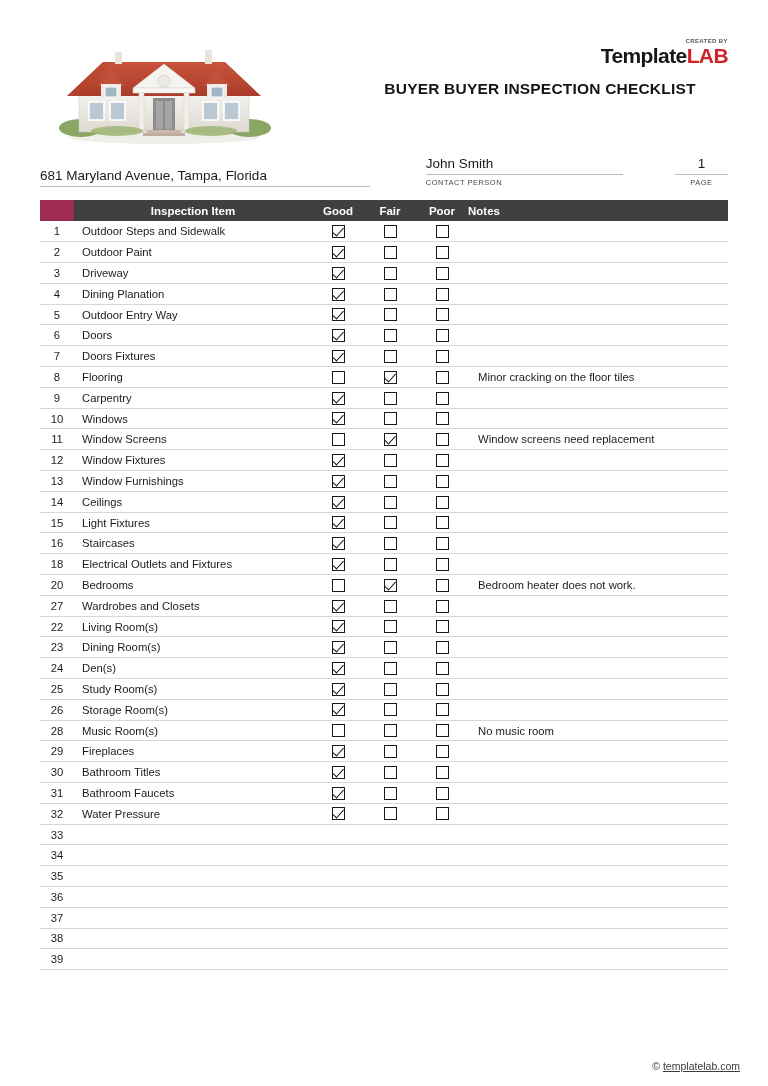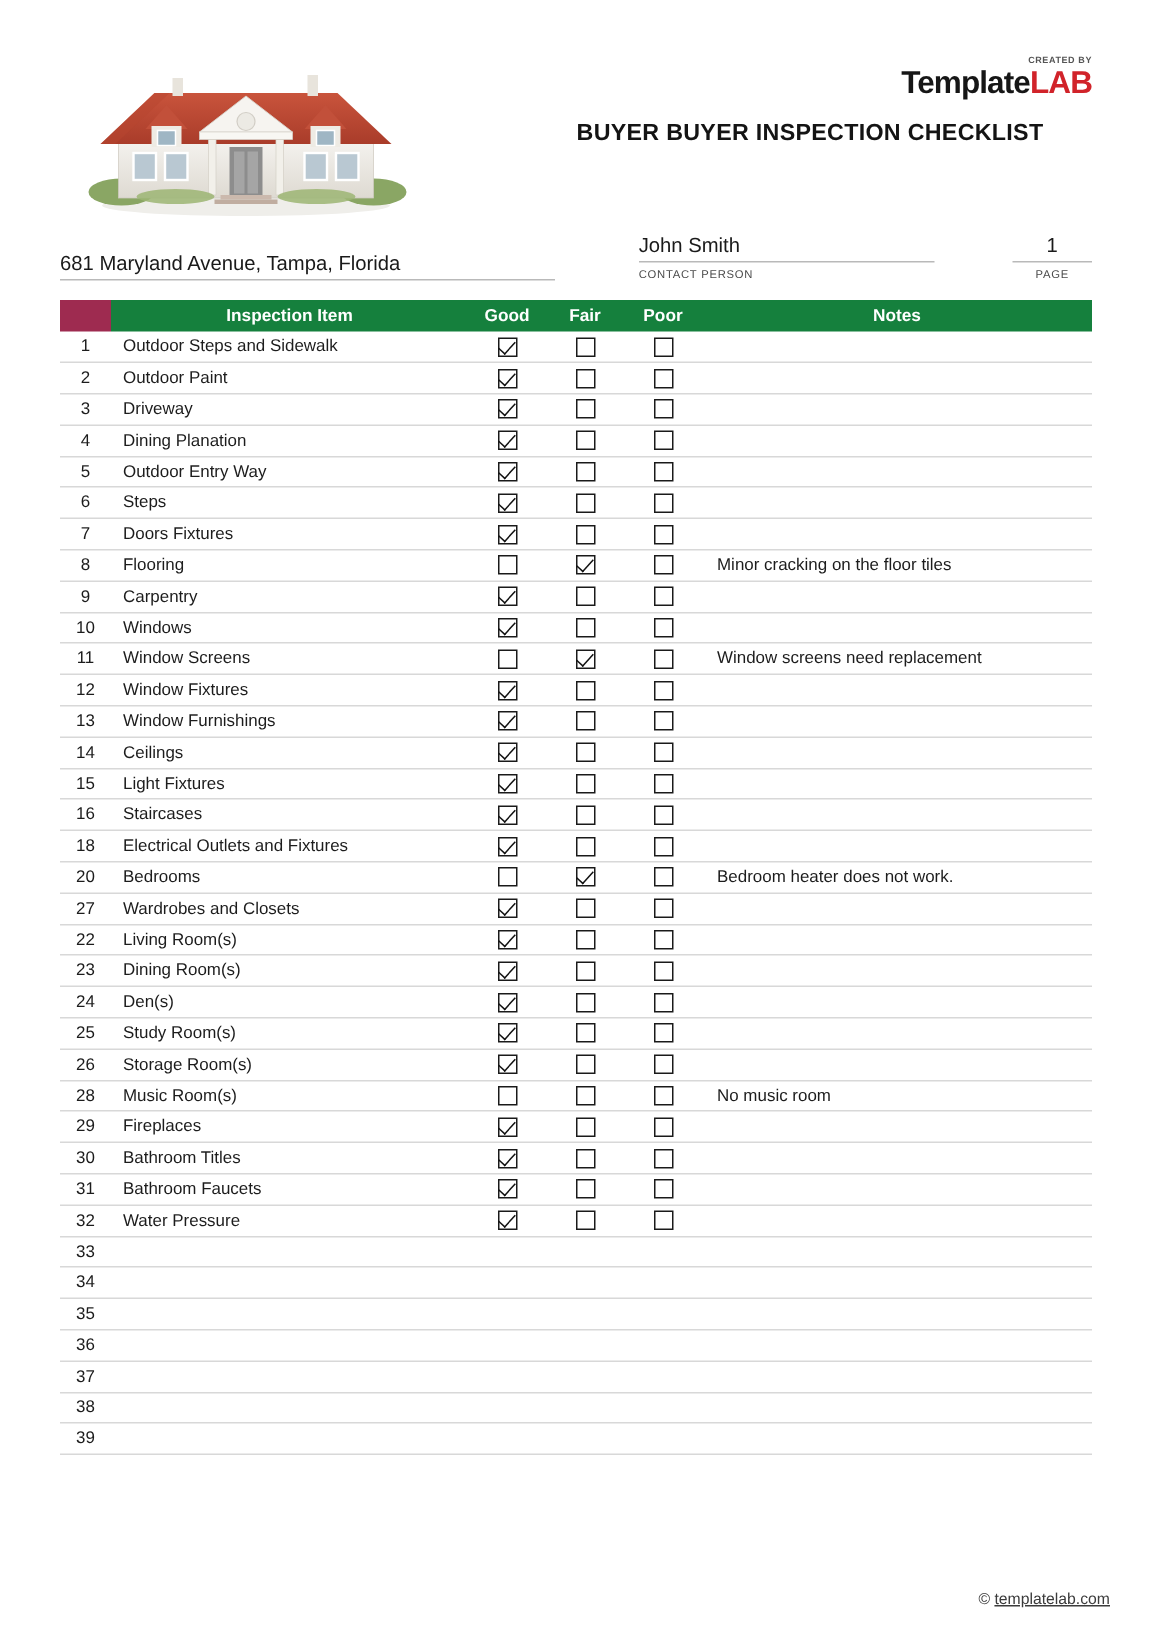--- a/index.html
+++ b/index.html
@@ -104,21 +104,21 @@
   .meta-page .meta-label { text-align: center; }
 
   
   .tbl {
     width: 688px;
     margin-top: 13px;
     border-collapse: collapse;
     table-layout: fixed;
   }
   .tbl th {
-    background: #15803d;
+    background: #404040;
     color: #ffffff;
     font-size: 11.5px;
     font-weight: bold;
     height: 21px;
     padding: 0;
     vertical-align: middle;
   }
   .tbl td {
     border-bottom: 1px solid #d8d8d8;
     height: 20.8px;
@@ -127,21 +127,21 @@
     color: #1c1c1c;
     vertical-align: middle;
   }
   .c-num   { width: 34px;  text-align: center; }
   .c-item  { width: 238px; padding-left: 8px !important; }
   .c-good, .c-fair, .c-poor { width: 52px; text-align: center; }
   .c-notes { width: 260px; padding-left: 10px !important; }
 
   th.c-num   { background: #9e2b50; }
   th.c-item  { text-align: center; padding-left: 0 !important; }
-  th.c-notes { text-align: center; padding-left: 0 !important; }
+  th.c-notes { text-align: left; padding-left: 0 !important; }
 
   .tbl tr.empty td { height: 20.8px; }
 
   
   .cbox {
     display: inline-block;
     width: 13px;
     height: 13px;
     border: 1.6px solid #1a1a1a;
     position: relative;
@@ -303,21 +303,21 @@
         <tr>
           <td class="c-num">5</td>
           <td class="c-item">Outdoor Entry Way</td>
           <td class="c-good"><span class="cbox on"></span></td>
           <td class="c-fair"><span class="cbox"></span></td>
           <td class="c-poor"><span class="cbox"></span></td>
           <td class="c-notes"></td>
         </tr>
         <tr>
           <td class="c-num">6</td>
-          <td class="c-item">Steps</td>
+          <td class="c-item">Doors</td>
           <td class="c-good"><span class="cbox on"></span></td>
           <td class="c-fair"><span class="cbox"></span></td>
           <td class="c-poor"><span class="cbox"></span></td>
           <td class="c-notes"></td>
         </tr>
         <tr>
           <td class="c-num">7</td>
           <td class="c-item">Doors Fixtures</td>
           <td class="c-good"><span class="cbox on"></span></td>
           <td class="c-fair"><span class="cbox"></span></td>

